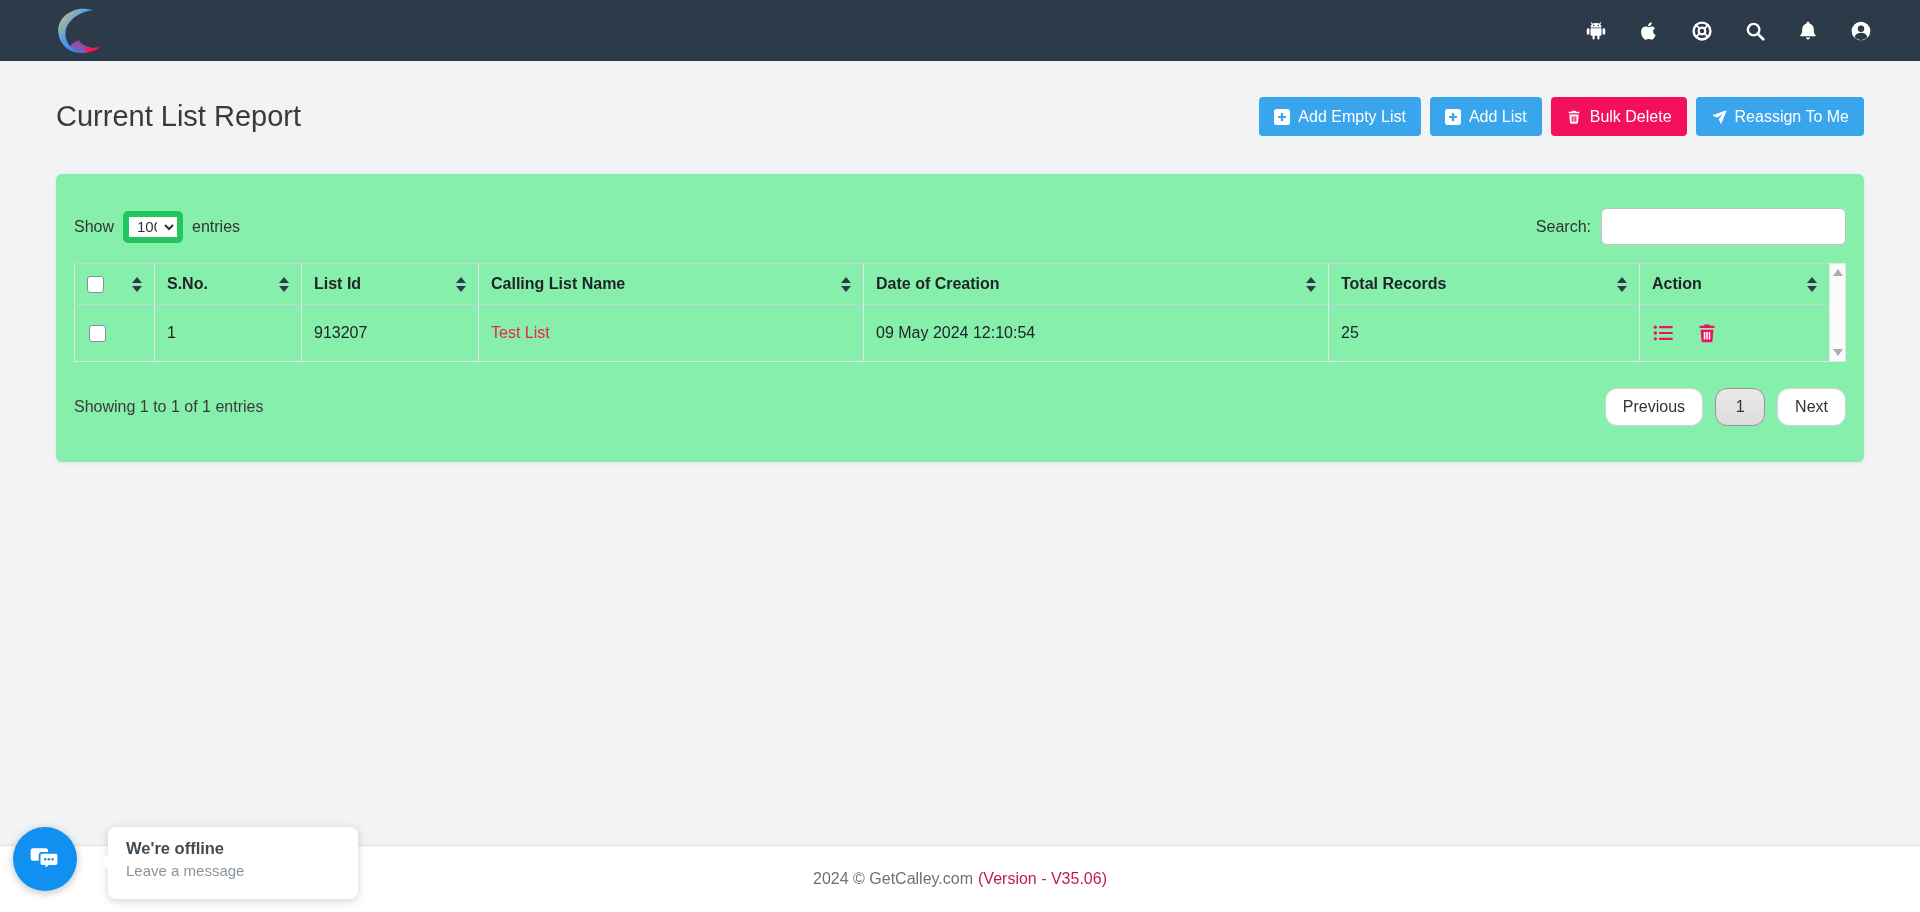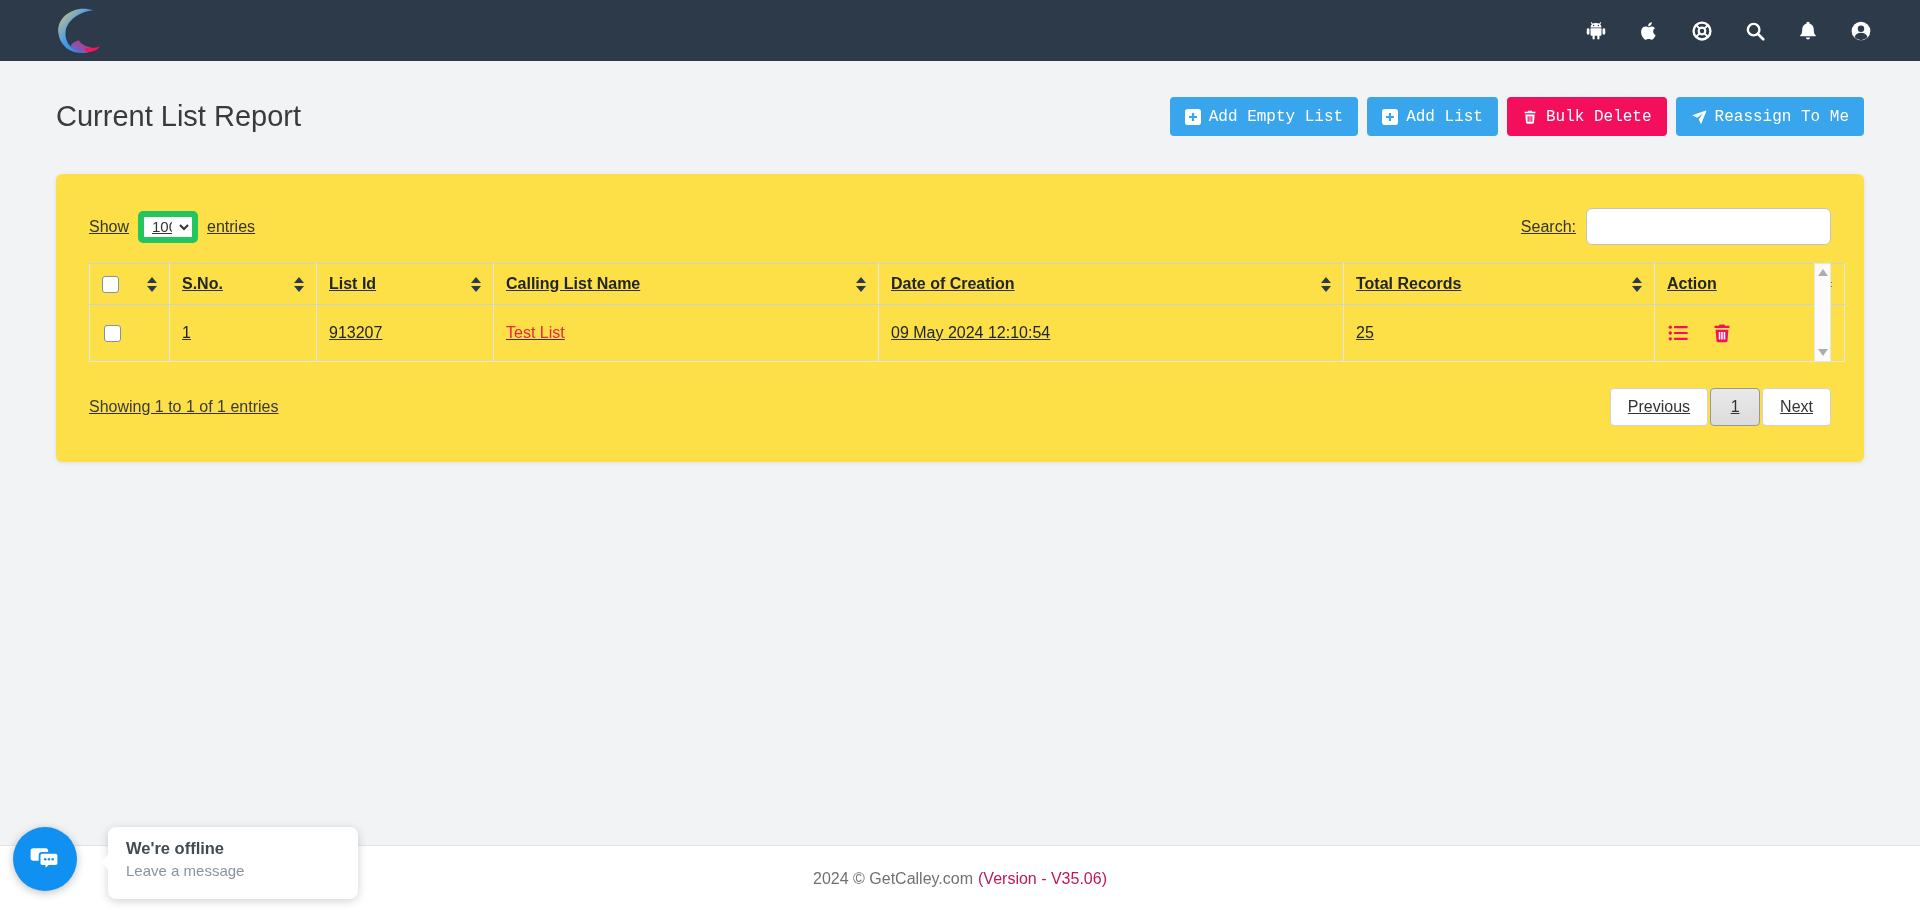--- a/index.html
+++ b/index.html
@@ -31,34 +31,33 @@
   
   .page-header {
     display:flex; align-items:center; justify-content:space-between;
     padding:0 56px; margin-top:36px;
   }
   .page-title { font-size:29px; font-weight:400; color:#3a3a3a; }
   .header-buttons { display:flex; gap:9px; }
   .btn {
     display:inline-flex; align-items:center; gap:8px;
     height:39px; padding:0 15px; border:none; border-radius:4px;
-    font-family:Liberation Mono, monospace;
+    font-family:Liberation Sans, sans-serif;
     font-size:16px; color:#fff; cursor:pointer; white-space:nowrap;
   }
   .btn svg { width:16px; height:16px; }
   .btn-blue  { background:#39a5ec; }
   .btn-green { background:#228b22; }
   .btn-pink  { background:#f30f5c; }
 
   
   .card {
-    margin:38px 56px 0; background:#fde047; border-radius:6px;
+    margin:38px 56px 0; background:#86efac; border-radius:6px;
     box-shadow:0 1px 4px rgba(0,0,0,.08);
-    padding:34px 33px 36px;
-    text-decoration:underline;
+    padding:34px 18px 36px;
   }
   .table-controls { display:flex; align-items:center; justify-content:space-between; font-size:16px; color:#333; }
   .show-entries { display:flex; align-items:center; gap:9px; }
   .entries-select {
     width:60px; height:32px; border:6px solid #22c55e; border-radius:5px;
     font-family:"Liberation Sans", sans-serif; font-size:15px; color:#333;
     padding:0 4px; background:#fff;
   }
   .search-box { display:flex; align-items:center; gap:10px; }
   .search-input {
@@ -96,22 +95,22 @@
     padding:5px 0; cursor:pointer;
   }
   .vs-arrow-up { width:0; height:0; border-left:5px solid transparent; border-right:5px solid transparent; border-bottom:7px solid #a9aeb4; }
   .vs-arrow-down { width:0; height:0; border-left:5px solid transparent; border-right:5px solid transparent; border-top:7px solid #a9aeb4; }
 
   
   .table-footer { margin-top:26px; display:flex; align-items:center; justify-content:space-between; }
   .info-text { font-size:16px; color:#3a3a3a; }
   .pagination { display:flex; }
   .page-btn {
-    min-width:50px; padding:9px 17px; margin-left:2px; text-align:center;
-    background:#fff; border:1px solid #d2d2d2; border-radius:4px;
+    min-width:50px; padding:9px 17px; margin-left:12px; text-align:center;
+    background:#fff; border:1px solid #d2d2d2; border-radius:12px;
     font-size:16px; color:#333; cursor:pointer; font-family:"Liberation Sans", sans-serif;
   }
   .page-btn.current {
     background:linear-gradient(#e9e9e9,#dcdcdc); border-color:#979797;
   }
 
   
   .site-footer {
     position:absolute; left:0; right:0; bottom:0; height:67px;
     background:#fff; border-top:1px solid #e4e4e4;

